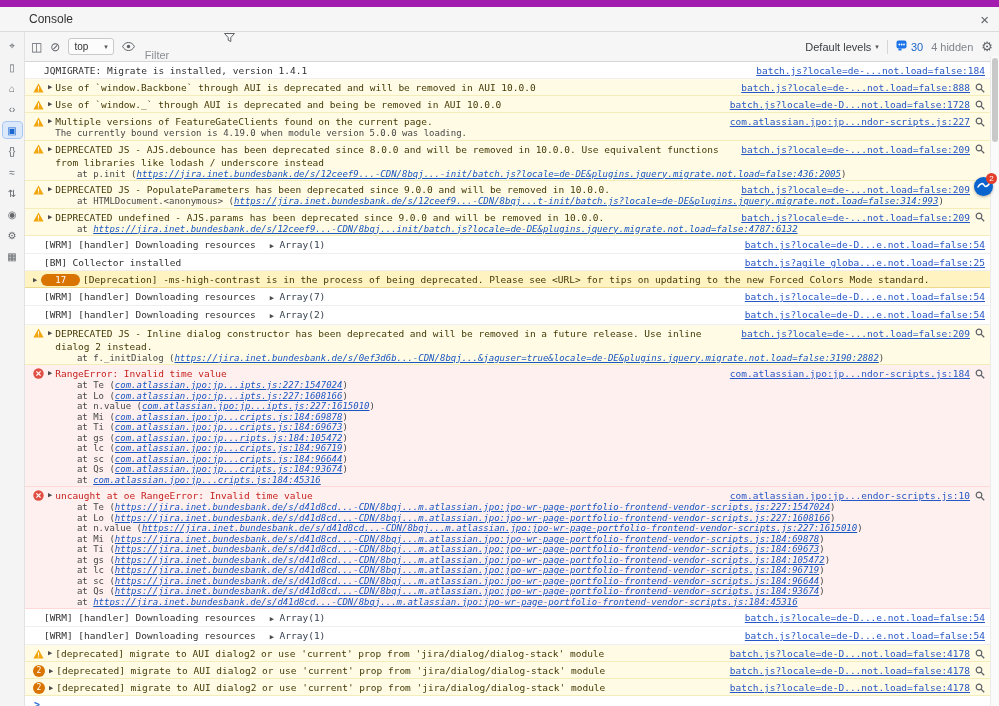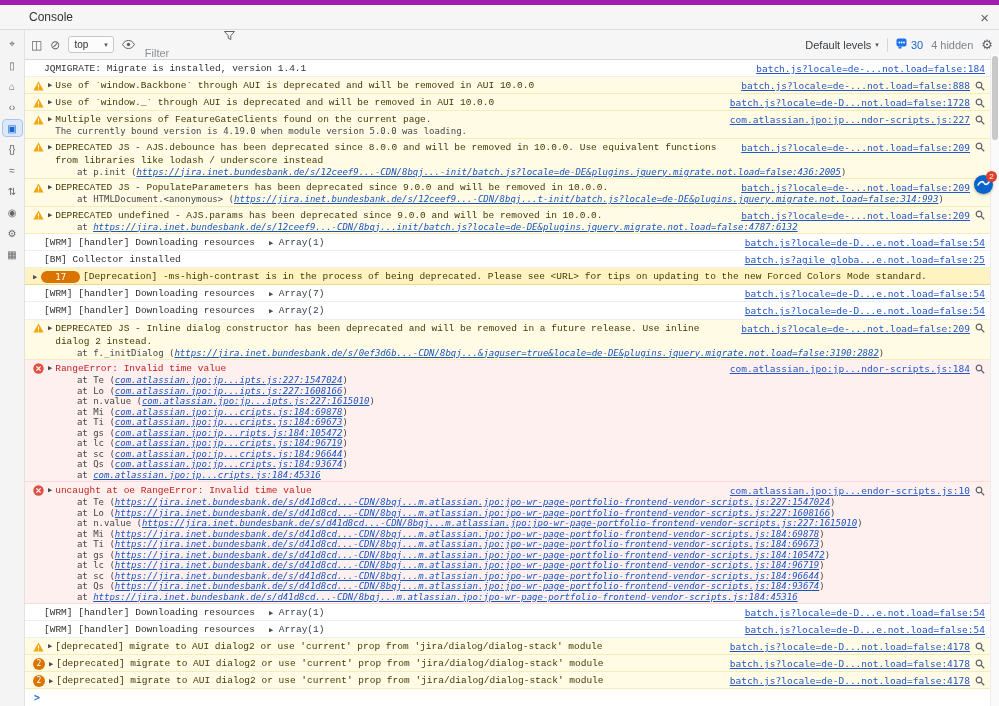--- a/index.html
+++ b/index.html
@@ -1,19 +1,19 @@
 <!DOCTYPE html>
 <html><head>
 <meta charset="utf-8">
 <style>
   * { box-sizing: border-box; margin: 0; padding: 0; }
   html,body { width: 999px; height: 706px; overflow: hidden; }
   body { font-family: "Liberation Sans", sans-serif; background: #fff; color: #222; }
 
-  .devtools { position: relative; width: 999px; height: 706px; display: flex; flex-direction: column; background: #fff; border-top: 5px solid #a21caf; }
+  .devtools { position: relative; width: 999px; height: 706px; display: flex; flex-direction: column; background: #fff; border-top: 7px solid #a21caf; }
 
   
   .titlebar { flex: 0 0 25px; display: flex; align-items: center; background: #f6f6f6; border-bottom: 1px solid #dcdcdc; padding: 0 10px 0 29px; }
   .panel-title { font-size: 12px; color: #333; }
   .close-btn { margin-left: auto; font-size: 15px; color: #5f6368; cursor: pointer; line-height: 1; }
 
   .body-row { flex: 1; display: flex; min-height: 0; }
 
   
   .iconbar { flex: 0 0 25px; background: #f4f4f4; border-right: 1px solid #e2e2e2; display: flex; flex-direction: column; align-items: center; padding: 6px 0; gap: 5px; }
@@ -40,21 +40,21 @@
 
   
   .messages { font-family: "DejaVu Sans Mono", monospace; font-size: 9.5px; color: #303030; }
   .row { display: flex; align-items: flex-start; padding: 2px 14px 1px 6px; border-bottom: 1px solid #efefef; }
   .row.warn { background: #fffbe5; border-bottom-color: #f4ecb9; color: #443a07; }
   .row.warn.strong { background: #fff3c2; border-bottom-color: #ecd98c; }
   .row.error { background: #fff0f0; border-bottom-color: #ffd9d9; }
   .gut { flex: 0 0 auto; display: flex; align-items: center; gap: 4px; padding: 1px 3px 0 2px; min-width: 13px; }
   .exp { font-size: 7px; color: #4d4d4d; cursor: pointer; line-height: 1.6; }
   .mbody { flex: 1; min-width: 0; }
-  .mtext { line-height: 13px; white-space: pre-wrap; word-break: break-word; font-family: Liberation Mono, monospace; }
+  .mtext { line-height: 13px; white-space: pre-wrap; word-break: break-word; }
   .row.error .mtext { color: #c5221f; }
   .stack { line-height: 10.5px; font-size: 9px; white-space: pre-wrap; word-break: break-all; color: #474747; }
   a.lnk { color: #1a56c0; text-decoration: underline; cursor: pointer; font-style: italic; }
   .srcwrap { float: right; display: flex; align-items: center; gap: 5px; margin-left: 12px; height: 13px; text-align: right; }
   .srclnk { color: #2757c4; text-decoration: underline; cursor: pointer; white-space: nowrap; font-size: 9.5px; }
   .pill { background: #d97400; color: #fff; border-radius: 8px; padding: 0 14px; font-size: 9px; line-height: 12px; height: 12px; }
   .circlebadge { background: #d97400; color: #fff; border-radius: 50%; width: 12px; height: 12px; font-size: 8px; line-height: 12px; text-align: center; }
   .arrexp { margin-left: 14px; }
   .arrprev { color: #36414e; cursor: pointer; }
 
@@ -190,21 +190,21 @@
             <div class="mbody">
               <span class="srcwrap">
                 <a class="srclnk">batch.js?locale=de-D...not.load=false:1728</a>
                 <span class="svgwrap" style="display: inline-flex; align-items: center;">
                   <svg width="10" height="10" viewBox="0 0 10 10">
                     <circle cx="4" cy="4" r="2.8" fill="none" stroke="#5f6368" stroke-width="1.2"></circle>
                     <path d="M6.1 6.1 9.2 9.2" stroke="#5f6368" stroke-width="1.3"></path>
                   </svg>
                 </span>
               </span>
-              <div class="mtext">Use of `window._` through AUI is deprecated and will be removed in AUI 10.0.0</div>
+              <div class="mtext">Use of `window._` through AUI is deprecated and being be removed in AUI 10.0.0</div>
             </div>
           </div>
           <div class="row warn">
             <div class="gut">
               <span class="svgwrap" style="display: inline-flex; align-items: center;">
                 <svg width="11" height="10" viewBox="0 0 12 11">
                   <path d="M6 .5 11.6 10.5H.4Z" fill="#f2a60d"></path>
                   <rect x="5.45" y="3.6" width="1.1" height="3.7" fill="#fff"></rect>
                   <rect x="5.45" y="8.2" width="1.1" height="1.1" fill="#fff"></rect>
                 </svg>

